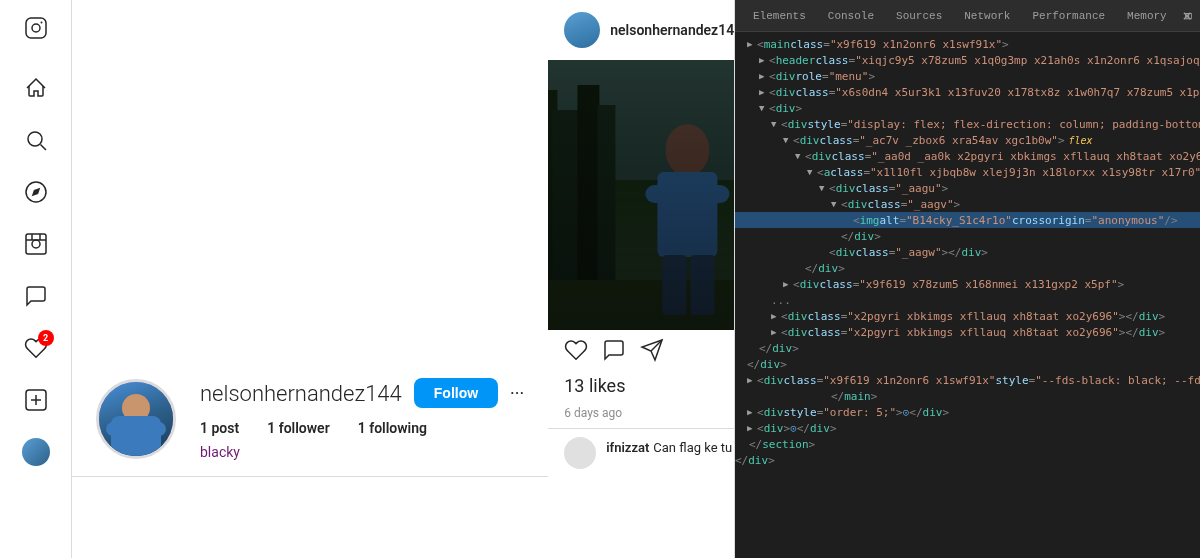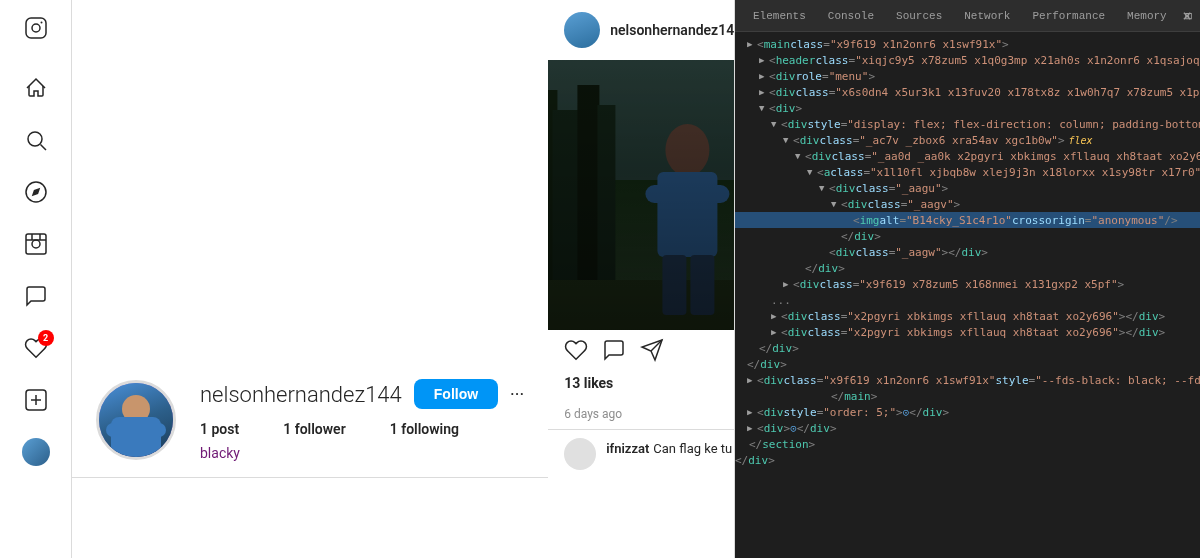--- a/index.html
+++ b/index.html
@@ -129,21 +129,21 @@
     .more-options {
       cursor: pointer;
       color: #262626;
       font-size: 18px;
       display: flex;
       align-items: center;
       gap: 3px;
     }
     .profile-stats {
       display: flex;
-      gap: 44px;
+      gap: 28px;
       margin-bottom: 8px;
     }
     .stat-item {
       font-size: 14px;
       color: #262626;
     }
     .stat-item span {
       font-weight: 600;
     }
     .profile-bio {
@@ -237,24 +237,24 @@
     .action-icon {
       cursor: pointer;
       font-size: 22px;
       color: #262626;
     }
     .action-icon.bookmark {
       margin-left: auto;
     }
     .post-likes {
       padding: 0 16px;
-      font-size: 14px;
-      font-weight: 700;
+      font-size: 18px;
+      font-weight: 400;
       color: #262626;
-      margin-bottom: 16px;
+      margin-bottom: 10px;
     }
     .post-time {
       padding: 0 16px;
       font-size: 12px;
       color: #8e8e8e;
       margin-bottom: 8px;
     }
 
     
     .comment-section {

